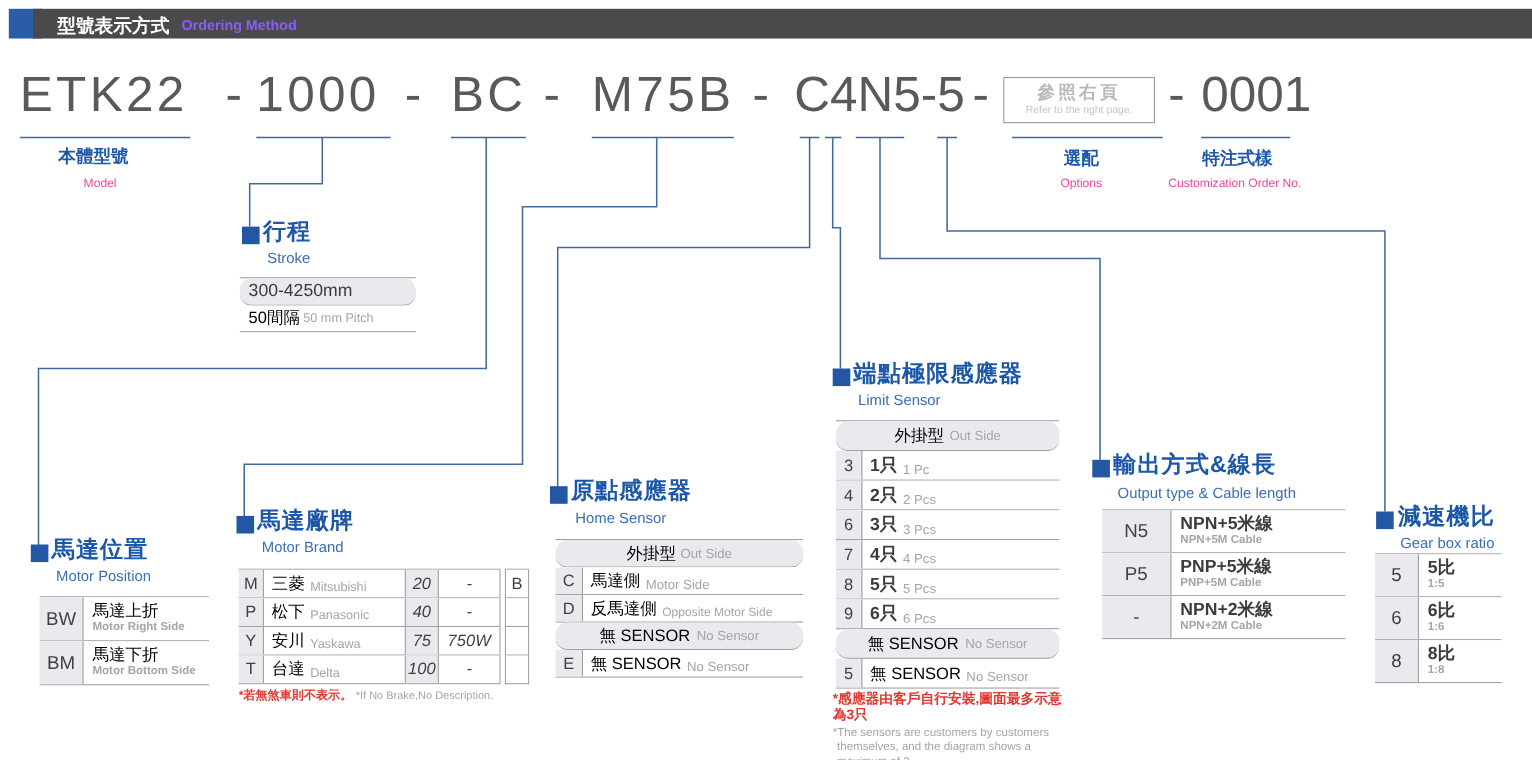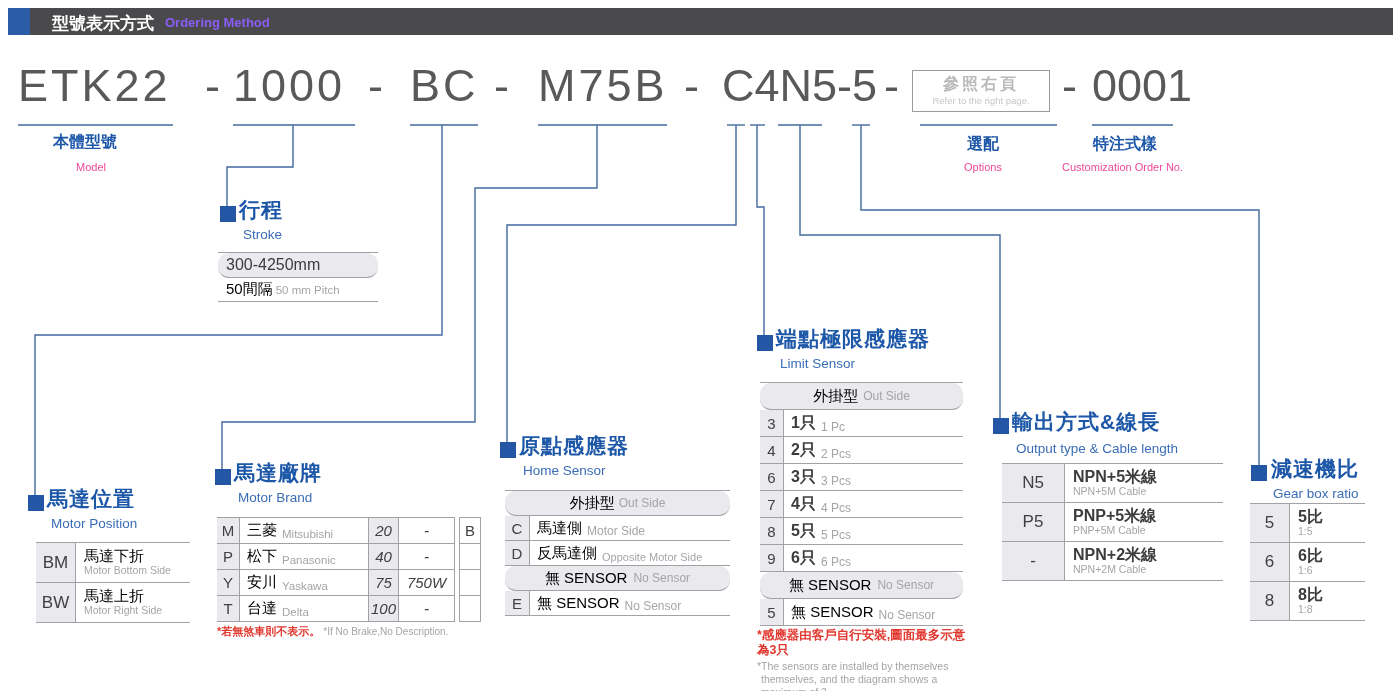--- a/index.html
+++ b/index.html
@@ -31,21 +31,21 @@
   
   .tbl{position:absolute;border-top:1.2px solid #a2a2a6;box-sizing:border-box;}
   .row{display:flex;align-items:center;border-bottom:1.2px solid #a2a2a6;box-sizing:border-box;background:#ffffff;}
   .row.hdr{background:#e9e9ee;justify-content:center;border-radius:11px;}
   .code{display:flex;align-items:center;justify-content:center;background:#e9e9ee;
         border-right:1.2px solid #a2a2a6;color:#414042;font-size:17px;height:100%;box-sizing:border-box;flex:none;}
   .desc{padding-left:7px;display:flex;align-items:flex-end;gap:5px;white-space:nowrap;overflow:hidden;}
   .desc2{padding-left:8px;display:flex;flex-direction:column;justify-content:center;line-height:1.1;white-space:nowrap;}
   .zh{font-weight:normal;color:#000000;font-size:15px;}
   .en{color:#a5a5a8;font-size:11.5px;}
-  .en-s{color:#a5a5a8;font-size:10.5px;}
+  .en-s{color:#a5a5a8;font-size:10.5px;font-weight:bold;}
   .zh16{font-weight:bold;color:#3c3c3e;font-size:16px;}
   .cell{display:flex;align-items:center;justify-content:center;height:100%;box-sizing:border-box;flex:none;font-style:italic;}
   .graycell{background:#e9e9ee;border-left:1.2px solid #a2a2a6;border-right:1.2px solid #a2a2a6;}
   .note-red{color:#e0372e;font-weight:bold;}
   .note-gray{color:#a5a5a8;}
 </style>
 </head>
 <body>
 
 <div id="canvas">
@@ -114,31 +114,31 @@
       <span class="zh" style="padding-left:8px">50間隔</span>
       <span class="en" style="margin-left:3px">50 mm Pitch</span>
     </div>
   </div>
 
   <div class="sq" style="left:28px;top:495px"></div>
   <div class="ztitle" style="left:47px;top:485px">馬達位置</div>
   <div class="etitle" style="left:51px;top:516px">Motor Position</div>
   <div class="tbl" style="left:36px;top:542px;width:154px">
     <div class="row" style="height:40px">
+      <div class="code" style="width:40px">BW</div>
+      <div class="desc2">
+        <span class="zh">馬達上折</span>
+        <span class="en-s">Motor Right Side</span>
+      </div>
+    </div>
+    <div class="row" style="height:40px">
       <div class="code" style="width:40px">BM</div>
       <div class="desc2">
         <span class="zh">馬達下折</span>
         <span class="en-s">Motor Bottom Side</span>
-      </div>
-    </div>
-    <div class="row" style="height:40px">
-      <div class="code" style="width:40px">BW</div>
-      <div class="desc2">
-        <span class="zh">馬達上折</span>
-        <span class="en-s">Motor Right Side</span>
       </div>
     </div>
   </div>
 
   <div class="sq" style="left:215px;top:469px"></div>
   <div class="ztitle" style="left:234px;top:459px">馬達廠牌</div>
   <div class="etitle" style="left:238px;top:490px">Motor Brand</div>
   <div class="tbl" style="left:217px;top:517px;width:238px">
     <div class="row" style="height:26px">
       <div class="code" style="width:23px;font-size:15px">M</div>
@@ -292,21 +292,21 @@
           <span class="zh">無 SENSOR</span>
         <span class="en" style="font-size:12px">No Sensor</span>
         </div>
     </div>
   </div>
   <div class="abs note-red" style="left:757px;top:628px;font-size:12.5px;line-height:15px;width:235px">
     <div>*感應器由客戶自行安裝,圖面最多示意</div>
     <div>為3只</div>
   </div>
   <div class="abs note-gray" style="left:757px;top:660px;font-size:10.5px;line-height:13px;width:235px">
-    <div>*The sensors are installed by themselves</div>
+    <div>*The sensors are customers by customers</div>
     <div style="padding-left:4px">themselves, and the diagram shows a</div>
     <div style="padding-left:4px">maximum of 3</div>
   </div>
 
   <div class="sq" style="left:993px;top:418px"></div>
   <div class="ztitle" style="left:1012px;top:408px">輸出方式&amp;線長</div>
   <div class="etitle" style="left:1016px;top:441px">Output type &amp; Cable length</div>
   <div class="tbl" style="left:1002px;top:463px;width:221px">
     <div class="row" style="height:39px">
       <div class="code" style="width:63px">N5</div>

